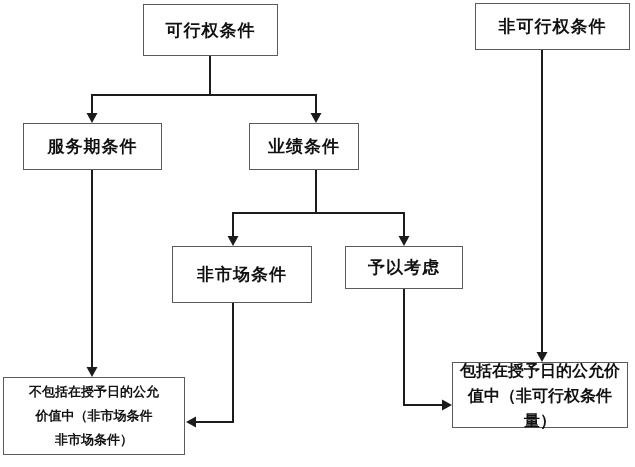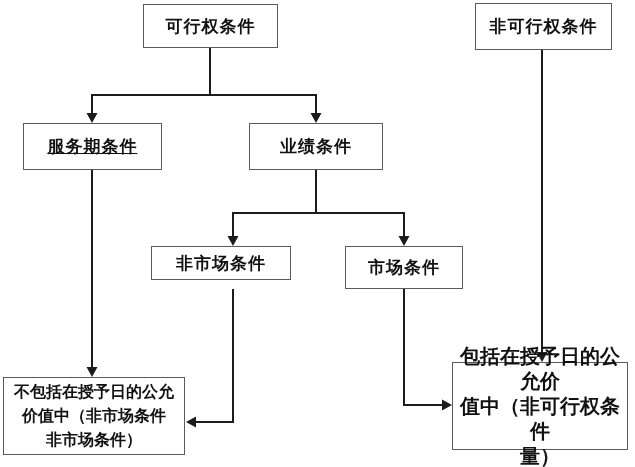--- a/index.html
+++ b/index.html
@@ -40,30 +40,30 @@
     align-items: center;
     justify-content: center;
     text-align: center;
     font-weight: bold;
     color: #111111;
     font-size: 17px;
     letter-spacing: 1px;
     line-height: 1.2;
   }
   .node .line { display: block; }
-  #n-vesting      { left: 143px; top: 4px;   width: 135px; height: 44px; }
-  #n-nonvesting   { left: 475px; top: 3px;   width: 137px; height: 47px; align-items: center; }
-  #n-service      { left: 23px;  top: 123px; width: 139px; height: 47px; text-decoration: underline; }
-  #n-performance  { left: 249px; top: 123px; width: 134px; height: 47px; }
-  #n-nonmarket    { left: 151px; top: 246px; width: 140px; height: 34px; }
+  #n-vesting      { left: 143px; top: 4px;   width: 135px; height: 52px; }
+  #n-nonvesting   { left: 475px; top: 3px;   width: 155px; height: 47px; align-items: center; }
+  #n-service      { left: 23px;  top: 123px; width: 139px; height: 47px; }
+  #n-performance  { left: 249px; top: 123px; width: 110px; height: 47px; }
+  #n-nonmarket    { left: 172px; top: 246px; width: 140px; height: 57px; }
   #n-market       { left: 345px; top: 246px; width: 118px; height: 43px; }
   #n-excluded     { left: 3px;   top: 377px; width: 182px; height: 78px;
-                    font-size: 16px; letter-spacing: 0; line-height: 24px; }
-  #n-included     { left: 452px; top: 362px; width: 176px; height: 88px;
-                    font-size: 20px; letter-spacing: 0; line-height: 25px; }
+                    font-size: 13px; letter-spacing: 0; line-height: 24px; }
+  #n-included     { left: 452px; top: 362px; width: 176px; height: 66px;
+                    font-size: 16px; letter-spacing: 0; line-height: 25px; }
 </style>
 </head>
 <body>
 
 <div class="canvas">
 
   <svg class="edges" viewBox="0 0 635 467" xmlns="http://www.w3.org/2000/svg">
 
     <g>
       <line x1="210" y1="48" x2="210" y2="95"></line>
@@ -120,21 +120,21 @@
 
   <div class="node" id="n-performance">
     <span class="line">业绩条件</span>
   </div>
 
   <div class="node" id="n-nonmarket">
     <span class="line">非市场条件</span>
   </div>
 
   <div class="node" id="n-market">
-    <span class="line">市场条件</span>
+    <span class="line">予以考虑</span>
   </div>
 
   <div class="node" id="n-excluded">
     <span class="line">不包括在授予日的公允</span>
     <span class="line">价值中（非市场条件</span>
     <span class="line">非市场条件）</span>
   </div>
 
   <div class="node" id="n-included">
     <span class="line">包括在授予日的公允价</span>

